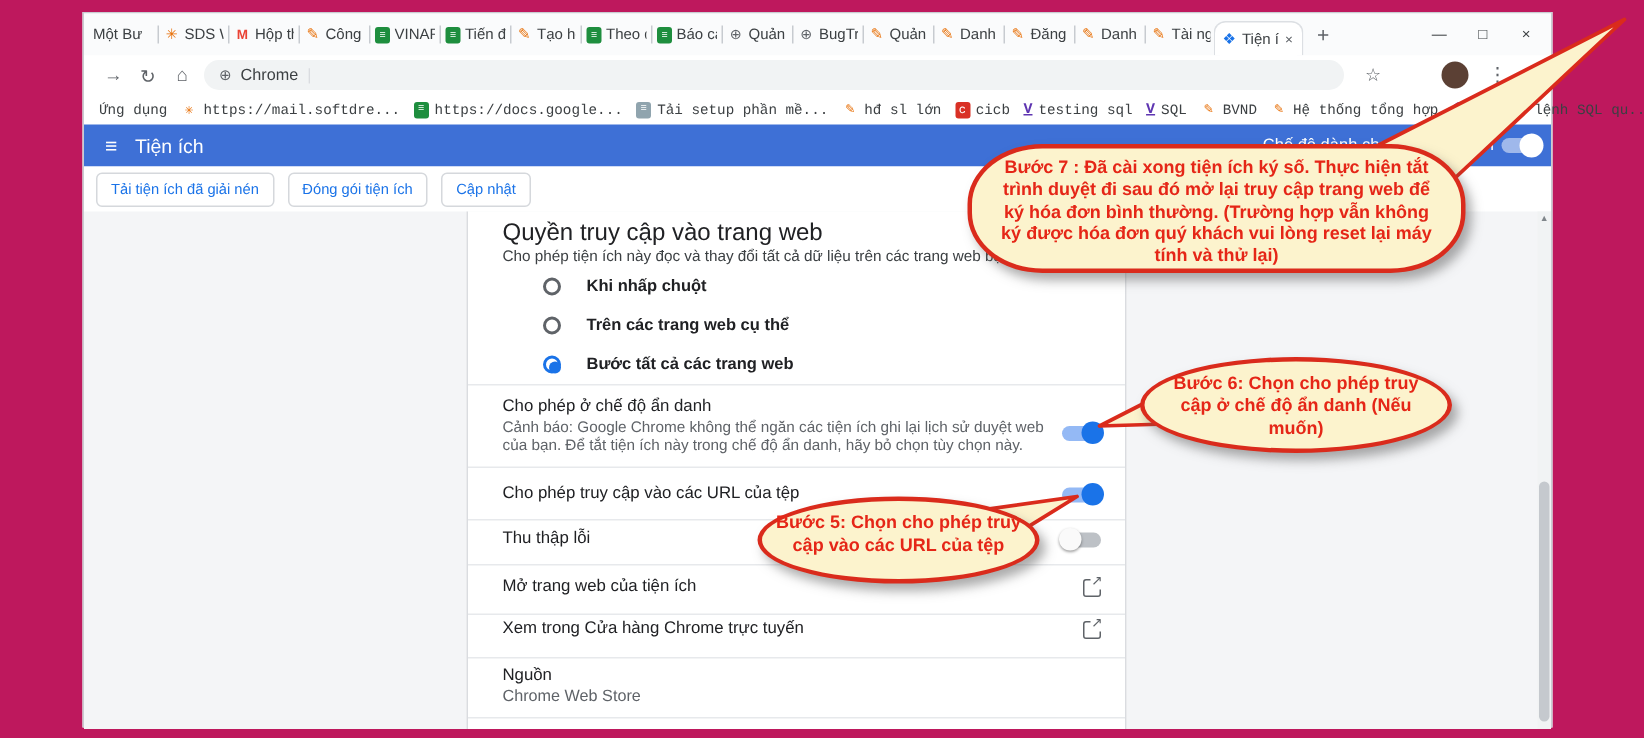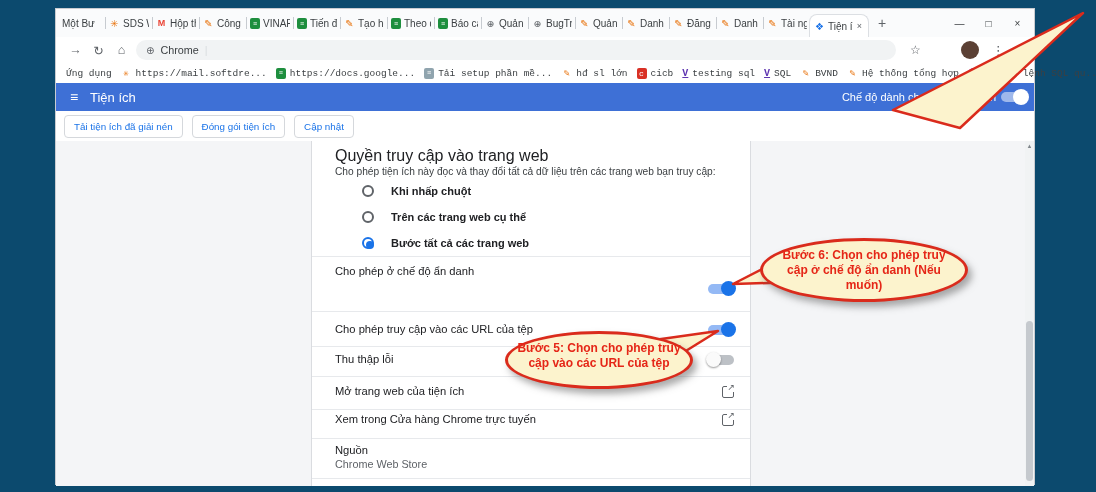--- a/index.html
+++ b/index.html
@@ -1,17 +1,17 @@
 <!DOCTYPE html>
 <html><head>
 <meta charset="utf-8">
 <style>
   html,body{margin:0;padding:0;background:#fff;}
   *{box-sizing:border-box;}
-  #shot{position:relative;width:1096px;height:492px;background:#0c4a6e;overflow:hidden;
+  #shot{position:relative;width:1096px;height:492px;background:#be185d;overflow:hidden;
         font-family:"Liberation Sans","DejaVu Sans",sans-serif;}
   .win{position:absolute;left:55px;top:8px;width:980px;height:477px;background:#fff;
        border:1px solid #c9ccd1;}
   
   .tabstrip{position:absolute;left:0;top:0;width:100%;height:28px;background:#fafbfc;
             display:flex;align-items:center;padding-left:4px;}
   .tab{display:flex;align-items:center;gap:3px;width:44px;overflow:hidden;flex:none;
        padding:0 2px;font-size:10px;color:#3c4043;height:100%;cursor:default;}
   .tab .lbl{white-space:nowrap;overflow:hidden;max-width:33px;}
   .sep{width:1px;height:12px;background:#c7cbd0;flex:none;margin:0 1px;}
@@ -300,20 +300,21 @@
           <span class="rlbl">Trên các trang web cụ thể</span>
         </div>
         <div class="radio-row" style="top:96px">
           <span class="rc sel"></span>
           <span class="rlbl">Bước tất cả các trang web</span>
         </div>
 
         <div class="hr" style="top:115px"></div>
 
         <div class="abs row-title" style="top:124px">Cho phép ở chế độ ẩn danh</div>
+        <div class="abs row-desc" style="top:139px">Cảnh báo: Google Chrome không thể ngăn các tiện ích ghi lại lịch sử duyệt web của bạn. Để tắt tiện ích này trong chế độ ẩn danh, hãy bỏ chọn tùy chọn này.</div>
         <div class="tgl on" style="top:143px">
             <span class="knob"></span>
           </div>
 
         <div class="hr" style="top:170px"></div>
 
         <div class="abs row-title" style="top:182px">Cho phép truy cập vào các URL của tệp</div>
         <div class="tgl on" style="top:184px">
             <span class="knob"></span>
           </div>
@@ -353,15 +354,16 @@
       </div>
     </div>
   </div>
 
   <svg class="tails" width="1096" height="492" viewBox="0 0 1096 492">
     <polygon points="893,110 1083,13 960,128" fill="#fcf3cd" stroke="#da2b1c" stroke-width="2.5" stroke-linejoin="round"></polygon>
     <polygon points="733,284 784,258 800,282" fill="#fcf3cd" stroke="#da2b1c" stroke-width="2.5" stroke-linejoin="round"></polygon>
     <polygon points="718,331 640,342 668,362" fill="#fcf3cd" stroke="#da2b1c" stroke-width="2.5" stroke-linejoin="round"></polygon>
   </svg>
 
+  <div class="bub b7">Bước 7 : Đã cài xong tiện ích ký số. Thực hiện tắt trình duyệt đi sau đó mở lại truy cập trang web để ký hóa đơn bình thường. (Trường hợp vẫn không ký được hóa đơn quý khách vui lòng reset lại máy tính và thử lại)</div>
   <div class="bub b6">Bước 6: Chọn cho phép truy cập ở chế độ ẩn danh (Nếu muốn)</div>
   <div class="bub b5">Bước 5: Chọn cho phép truy cập vào các URL của tệp</div>
 </div>
 
 </body></html>

